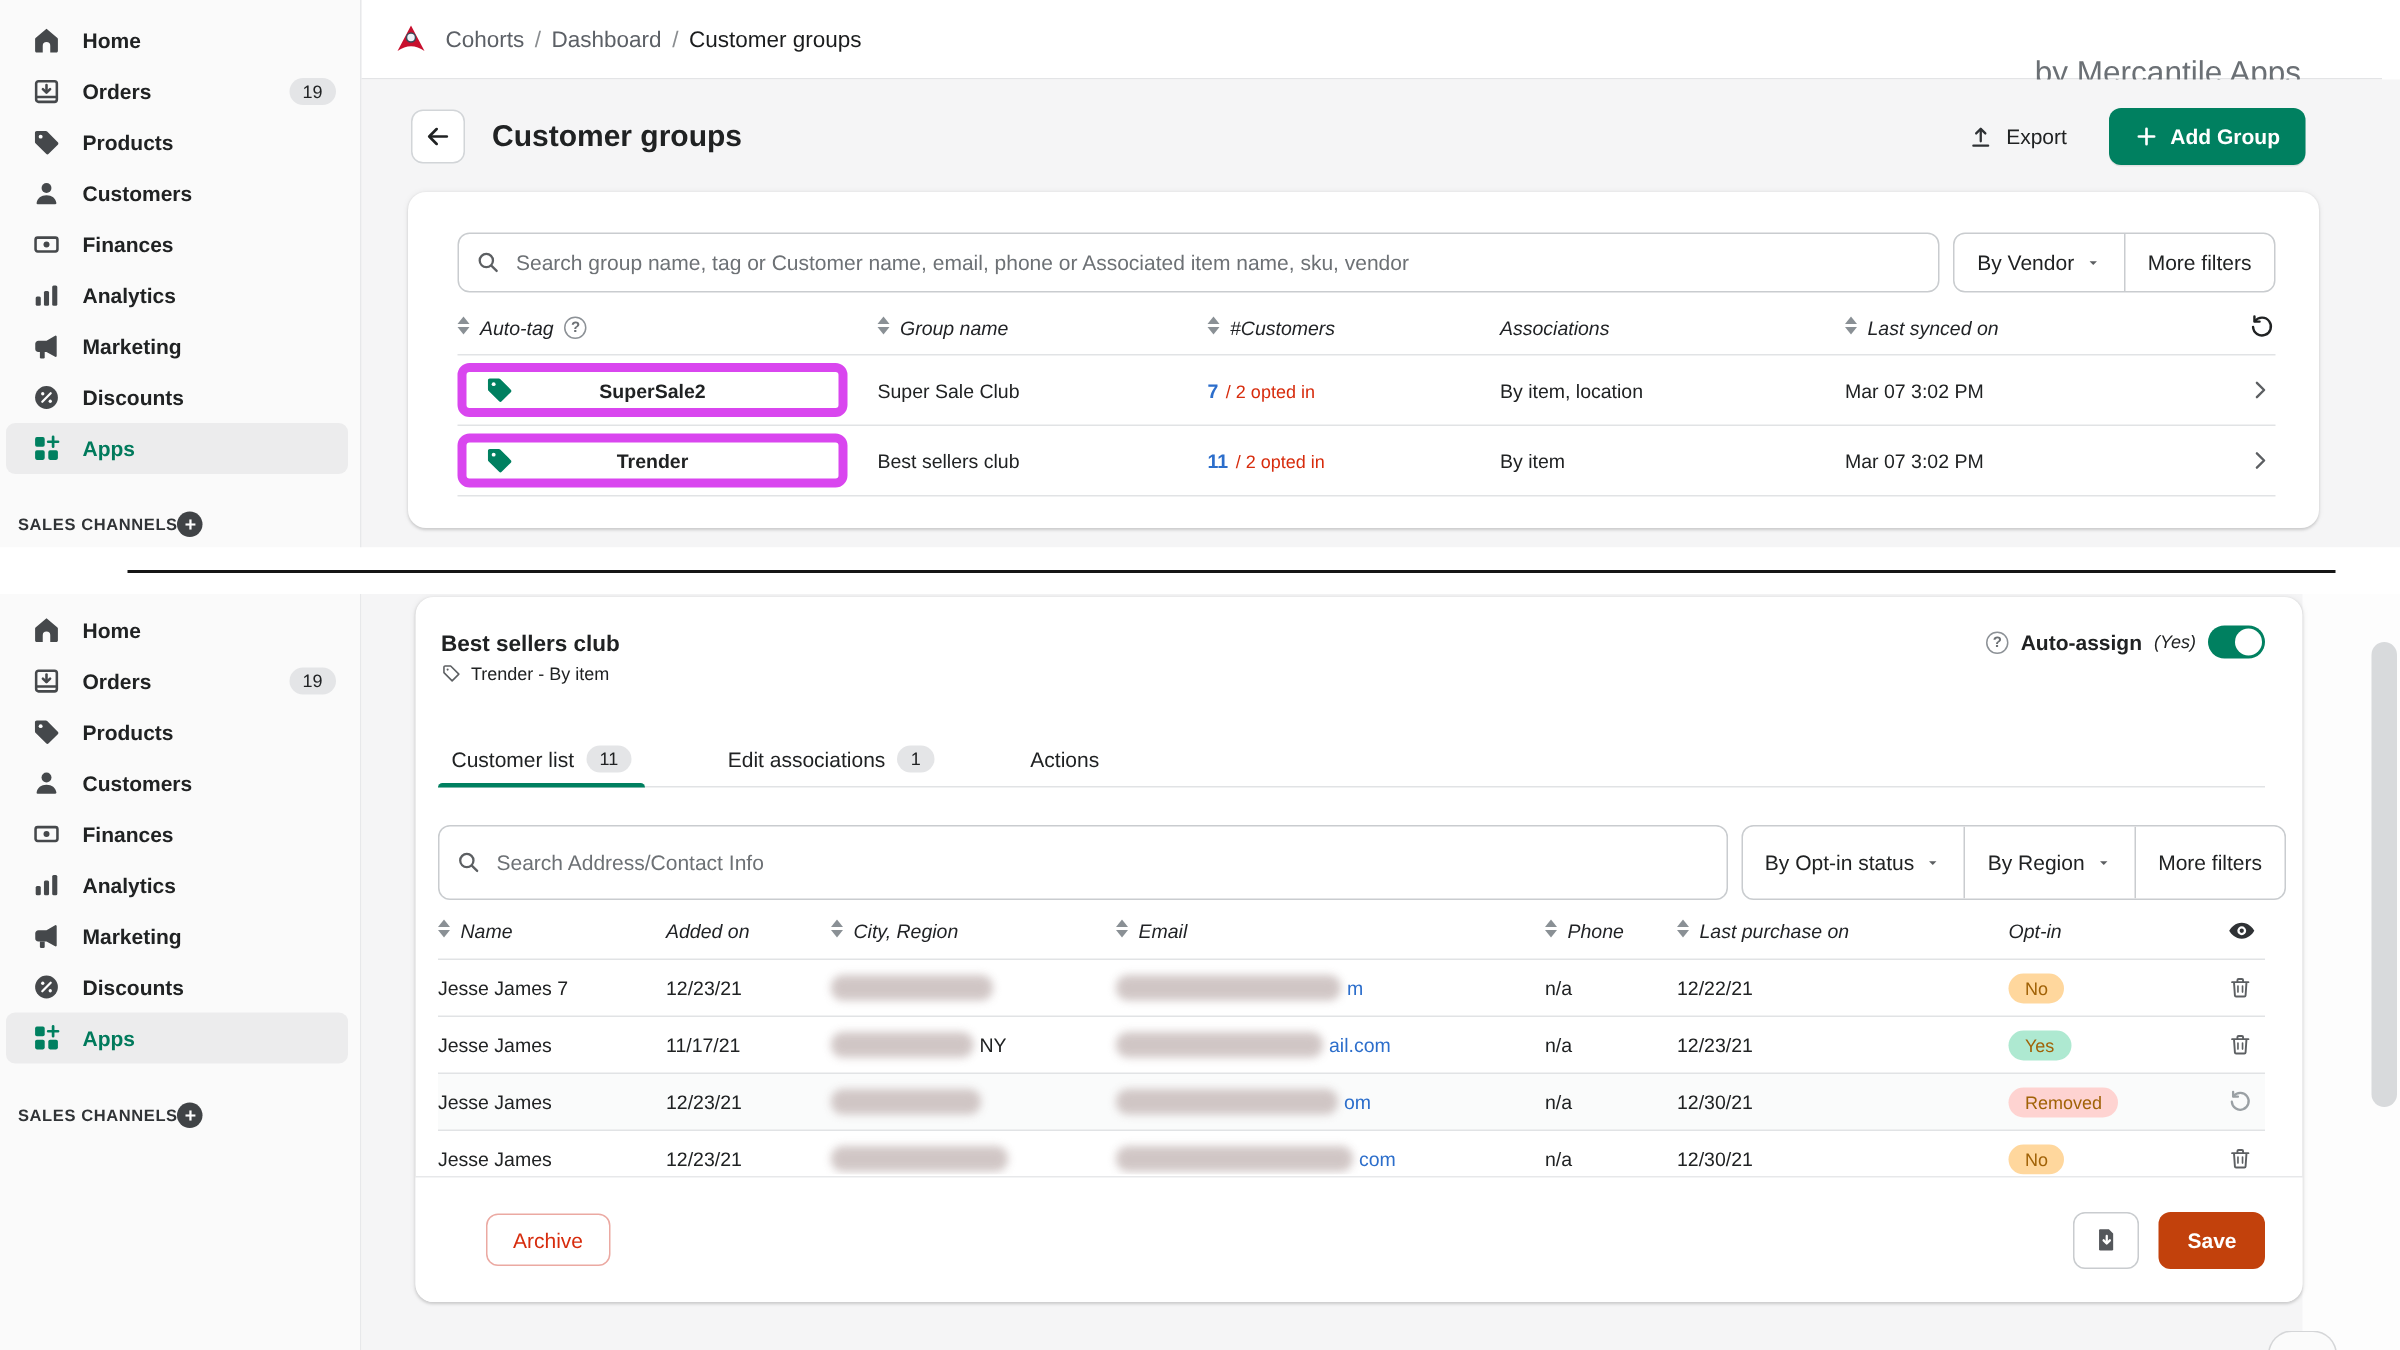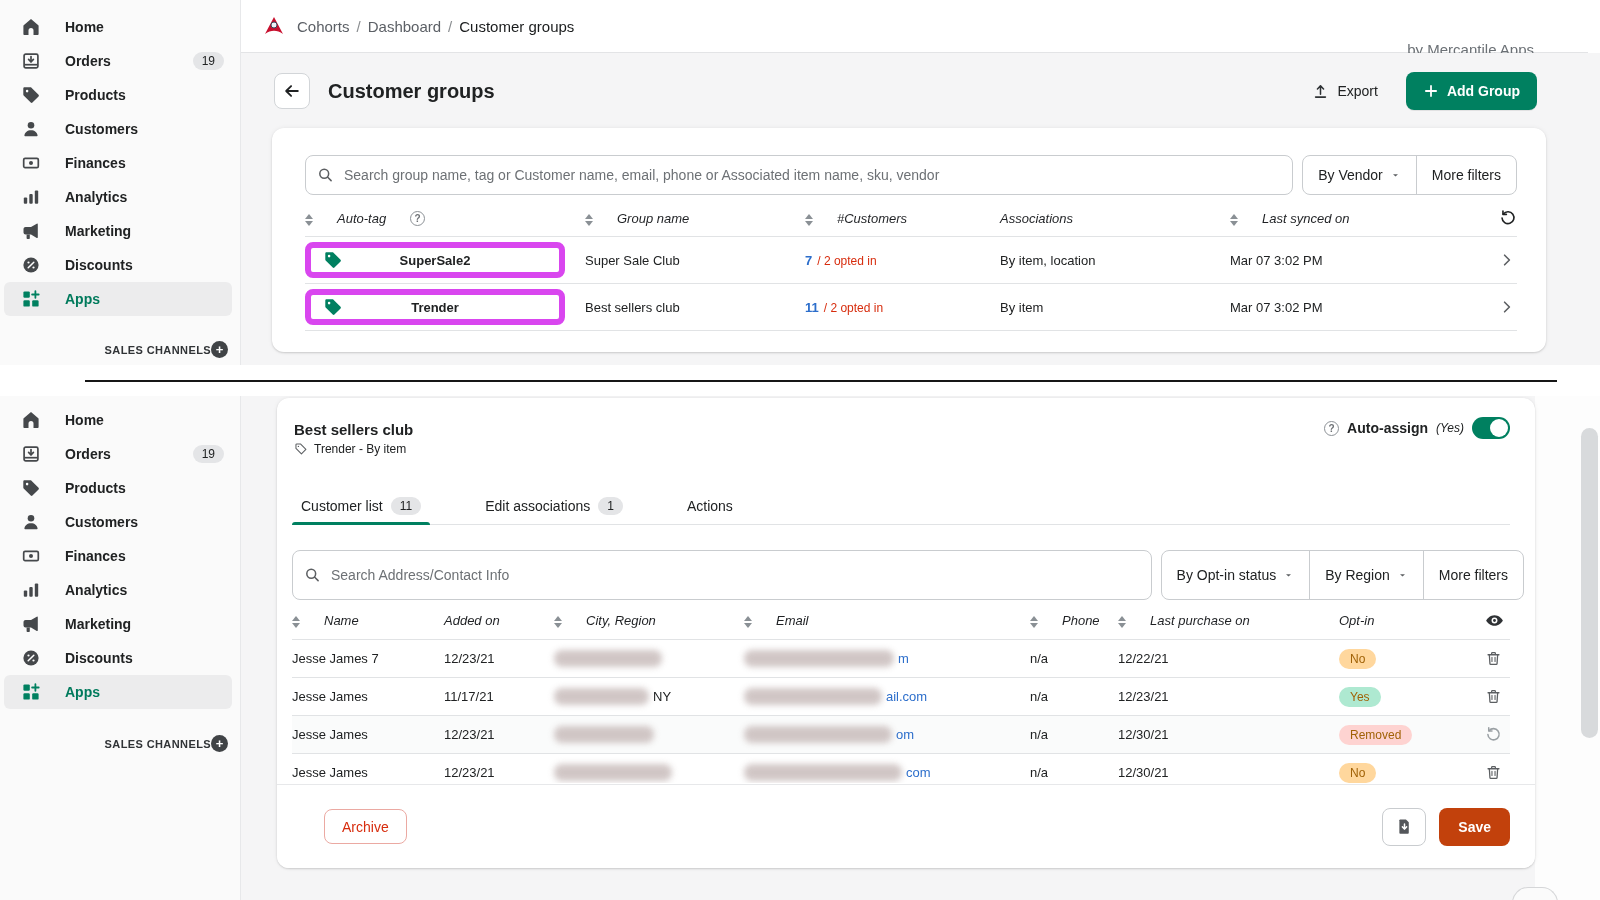--- a/index.html
+++ b/index.html
@@ -10,41 +10,41 @@
   
   .sidebar{ position:absolute; left:0; width:241px; background:#fafafa; border-right:1px solid #e7e8ea;}
   .sb-top{ top:0; height:365px;}
   .sb-bottom{ top:396px; height:504px;}
   .nav{ display:flex; flex-direction:column;}
   .sb-top .nav{ padding-top:10px;}
   .sb-bottom .nav{ padding-top:7px;}
   .nav-item{ position:relative; height:34px; display:flex; align-items:center; padding-left:21px; cursor:pointer;}
   .nav-item .nicon{ width:20px; height:20px; color:#45484b; display:inline-flex;}
   .nav-item .nicon svg{ width:20px; height:20px;}
-  .nav-item .nlabel{ margin-left:24px; font-size:14px; font-weight:700; color:#202223;}
+  .nav-item .nlabel{ margin-left:14px; font-size:14px; font-weight:700; color:#202223;}
   .nav-item.active{ background:#ececed; border-radius:6px; margin:0 8px 0 4px; padding-left:17px;}
   .nav-item.active .nicon{ color:#008060;}
   .nav-item.active .nlabel{ color:#007a5c;}
   .nbadge{ margin-left:auto; margin-right:16px; background:#e4e5e7; color:#202223;
            font-size:12px; padding:2px 9px; border-radius:11px; font-weight:400;}
-  .sales-row{ position:absolute; left:12px; right:12px; display:flex; align-items:center; justify-content:flex-end;}
+  .sales-row{ position:absolute; left:12px; right:12px; display:flex; align-items:center; justify-content:flex-start;}
   .sb-top .sales-row{ top:341px;}
   .sb-bottom .sales-row{ top:339px;}
   .sales-label{ font-size:11px; font-weight:700; letter-spacing:.4px; color:#303336;}
   .plus-circle{ width:17px; height:17px; border-radius:50%; background:#404346; color:#fff;
                 display:inline-flex; align-items:center; justify-content:center; font-size:13px; font-weight:700; cursor:pointer; line-height:1;}
 
   
   .topbar{ position:absolute; left:229px; top:0; width:1359px; height:53px; background:#fff;
            border-bottom:1px solid #e3e4e6; display:flex; align-items:center; padding:0 54px 0 33px;}
   .crumb-logo{ width:24px; height:24px; margin-right:11px; display:inline-flex;}
   .crumb{ font-size:15px; color:#5c6066;}
   .crumb.sep{ margin:0 7px; color:#8a8d90;}
   .crumb.current{ color:#1a1c1d;}
-  .byline{ margin-left:auto; font-size:15px; color:#6b7075;margin-top:46px;}
+  .byline{ margin-left:auto; font-size:21px; color:#6b7075;margin-top:46px;}
 
   
   .main-top{ position:absolute; left:241px; top:53px; width:1359px; height:312px; background:#f5f5f6;}
   .page-head{ position:absolute; left:33px; right:63px; top:19px; height:38px; display:flex; align-items:center;}
   .back-btn{ width:36px; height:36px; background:#fff; border:1px solid #d2d5d8; border-radius:8px;
              display:inline-flex; align-items:center; justify-content:center; color:#202223; cursor:pointer;}
   .back-btn svg{ width:18px; height:18px;}
   .page-title{ margin-left:18px; font-size:20px; font-weight:700; color:#202223;}
   .export-btn{ margin-left:auto; display:inline-flex; align-items:center; gap:8px; font-size:14px;
                color:#202223; cursor:pointer; background:none; border:none; font-family:inherit;}
@@ -67,21 +67,21 @@
   .seg{ display:inline-flex; align-items:center; gap:7px; padding:0 15px; font-size:14px; color:#202223; cursor:pointer; white-space:nowrap;}
   .seg + .seg{ border-left:1px solid #c9cccf;}
   .seg svg{ width:11px; height:11px; color:#5c5f62;}
 
   .c1-search{ position:absolute; top:27px; left:33px; right:29px; height:40px; display:flex;}
   .top-grid{ display:grid; grid-template-columns:280px 220px 195px 230px 250px 1fr; align-items:center;}
   .c1-headers{ position:absolute; top:72px; left:33px; right:29px; height:37px; border-bottom:1px solid #e1e3e5;}
   .c1-row1{ position:absolute; top:109px; left:33px; right:29px; height:47px; border-bottom:1px solid #e1e3e5;}
   .c1-row2{ position:absolute; top:156px; left:33px; right:29px; height:47px; border-bottom:1px solid #e1e3e5;}
 
-  .hcell{ display:flex; align-items:flex-end; font-size:13px; font-style:italic; font-weight:500; color:#1f2124; cursor:pointer;gap:17px;}
+  .hcell{ display:flex; align-items:flex-start; font-size:13px; font-style:italic; font-weight:500; color:#1f2124; cursor:pointer;}
   .hcell.end{ justify-content:flex-end;}
   .sort{ display:inline-flex; flex-direction:column; gap:2px; margin-right:7px;}
   .sort i{ width:0; height:0; border-left:4px solid transparent; border-right:4px solid transparent; display:block;}
   .sort .up{ border-bottom:5px solid #8a9095;}
   .sort .dn{ border-top:5px solid #8a9095;}
   .qmark{ width:15px; height:15px; border-radius:50%; border:1.4px solid #8c9196; color:#6d7175; font-size:10px;
           font-weight:700; display:inline-flex; align-items:center; justify-content:center; margin-left:7px; font-style:normal;}
   .refresh-ic{ color:#202223; cursor:pointer; display:inline-flex;}
   .refresh-ic svg{ width:18px; height:18px;}
 

